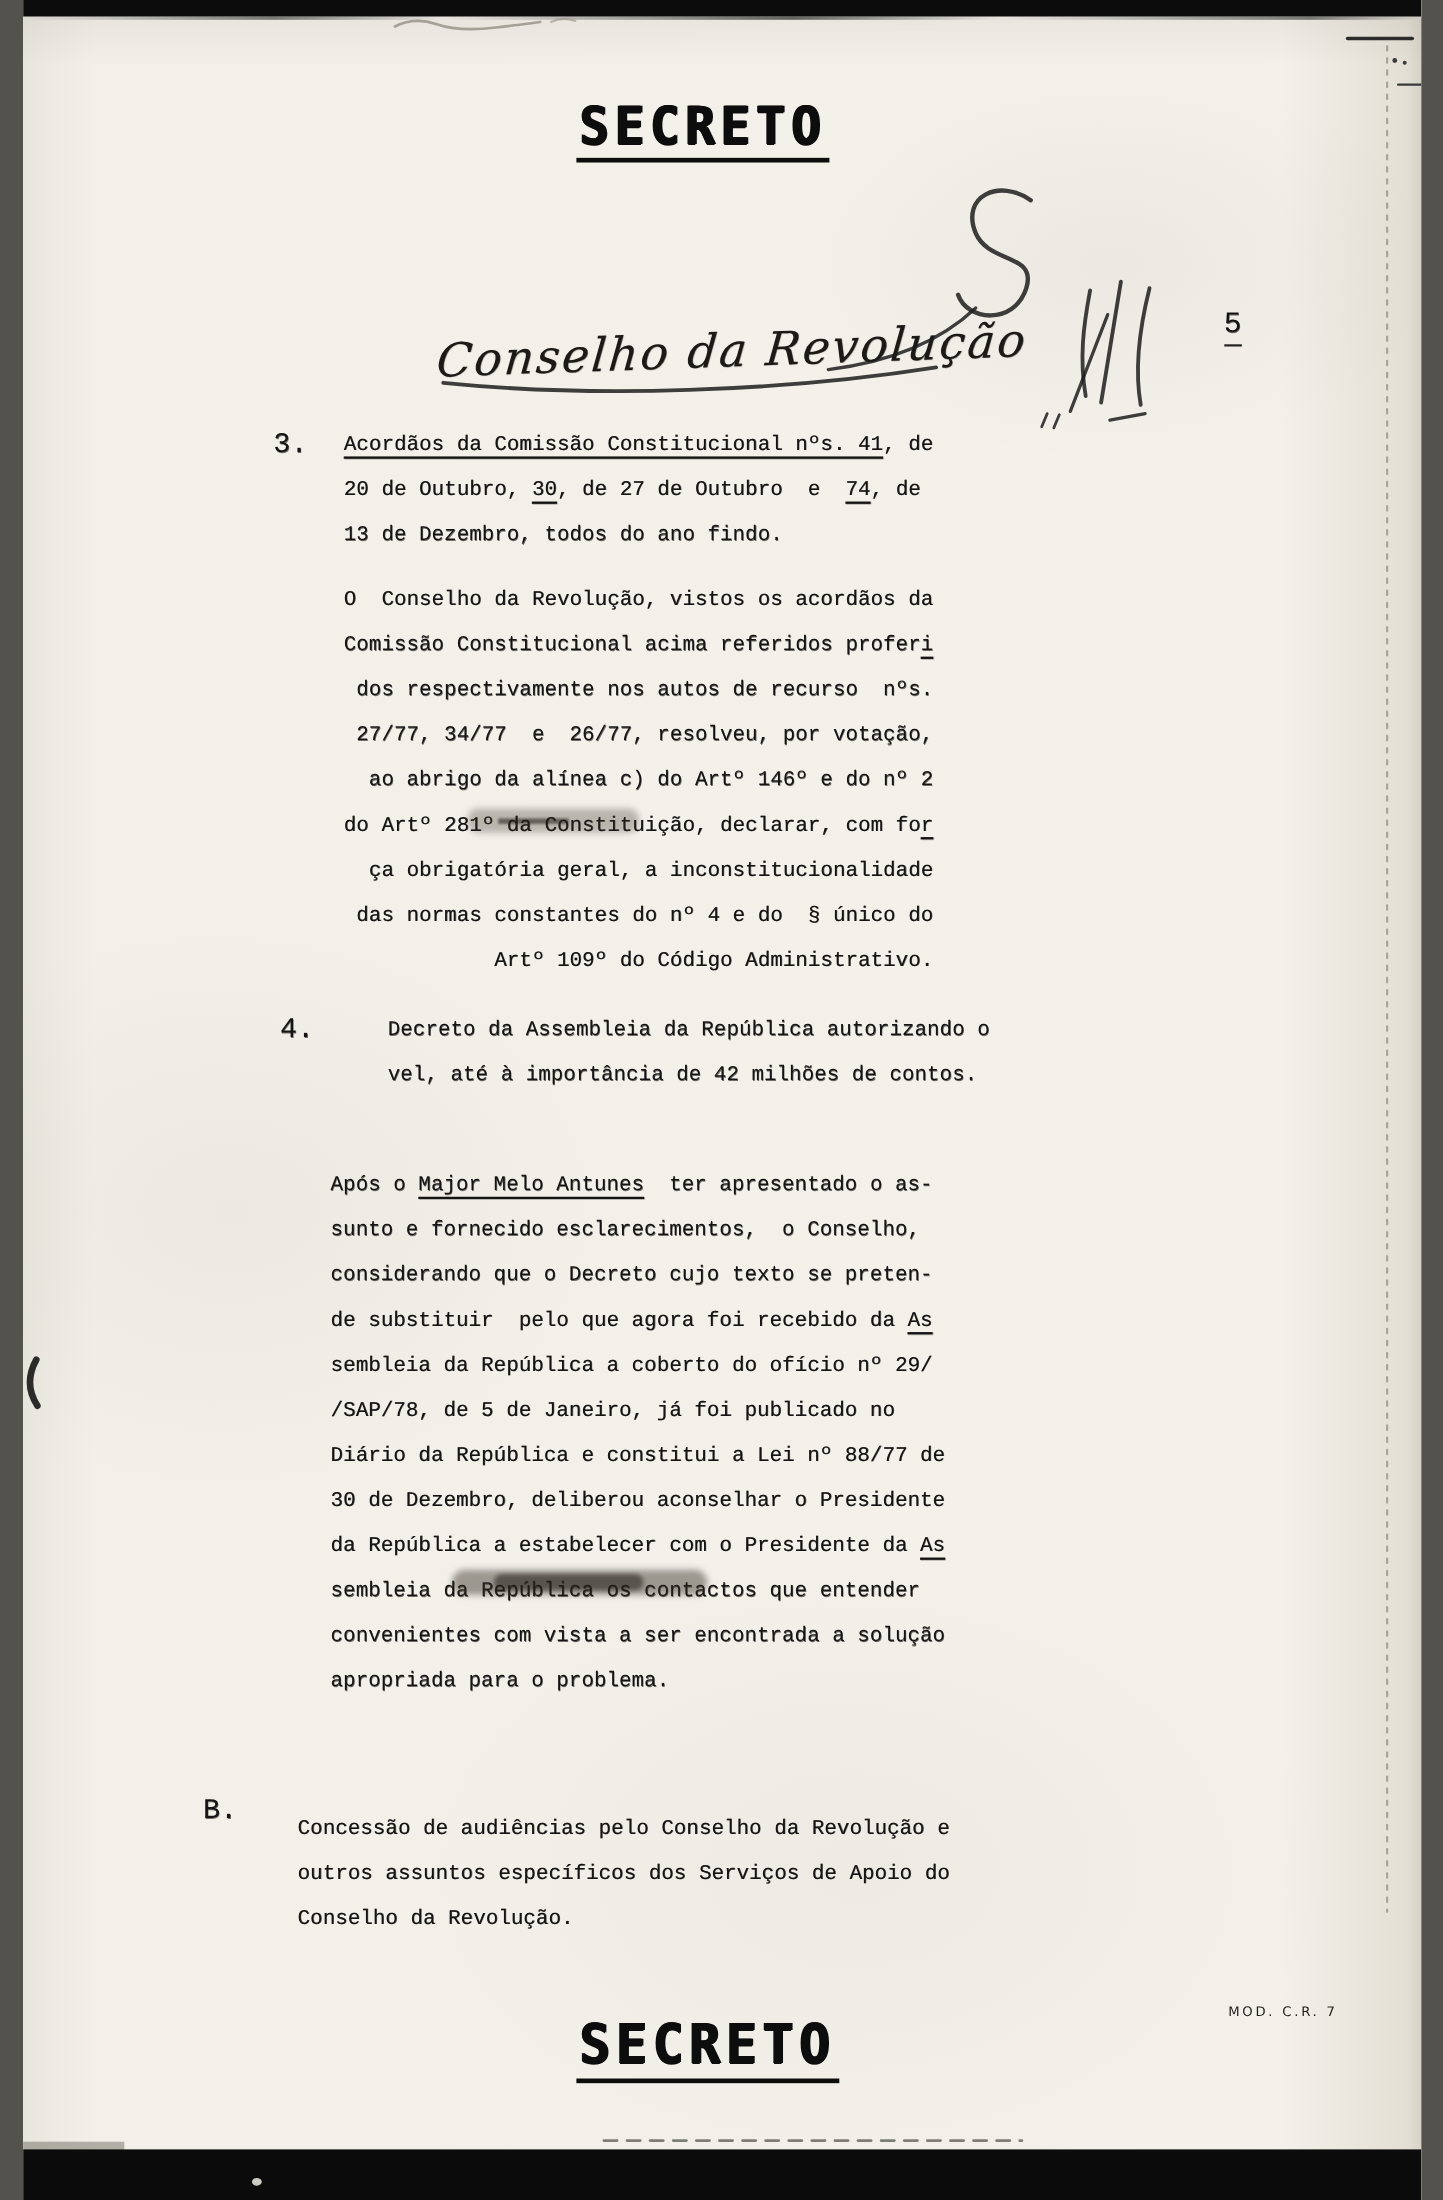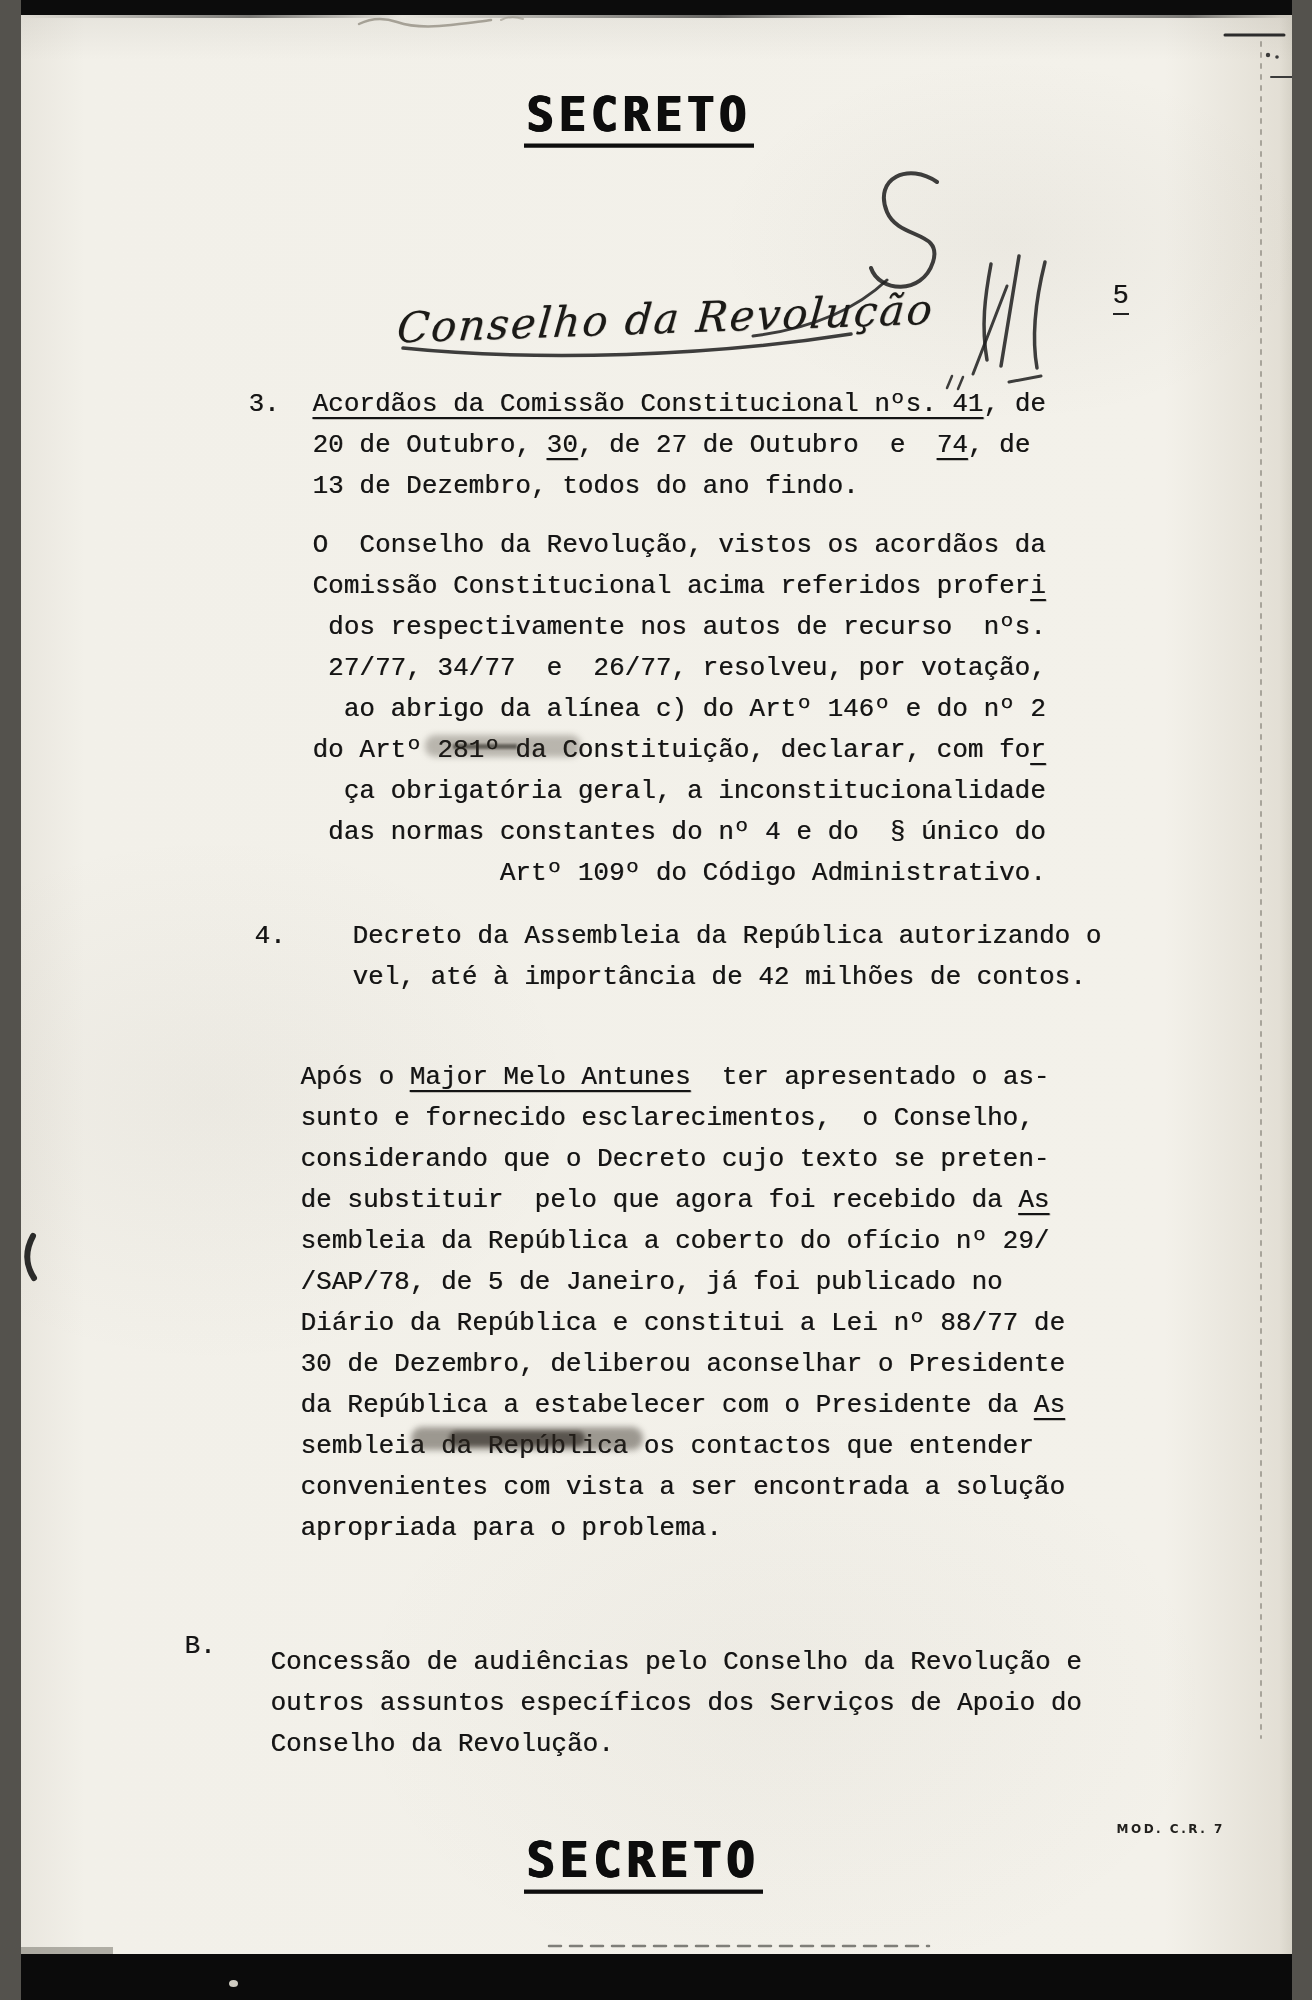--- a/index.html
+++ b/index.html
@@ -15,21 +15,21 @@
     background:
       radial-gradient(ellipse 420px 260px at 78% 12%, rgba(110,100,85,0.06), transparent 70%),
       radial-gradient(ellipse 520px 380px at 15% 55%, rgba(110,100,85,0.05), transparent 70%),
       radial-gradient(ellipse 620px 420px at 60% 85%, rgba(110,100,85,0.045), transparent 70%),
       linear-gradient(180deg, rgba(90,85,75,0.10) 0%, rgba(90,85,75,0) 3%),
       linear-gradient(90deg, #e9e6de 0%, #f2f0e9 5%, #f3f1ea 90%, #e3dfd5 99%, #d6d2c7 100%),
       #f1efe8;
   }
 
   
-  .tw { font-size: 26px; line-height: 41px; white-space: pre;
+  .tw { font-size: 19px; line-height: 41px; white-space: pre;
         text-shadow: 0.5px 0.4px 0.5px rgba(25,22,18,0.6); }
   .block { position: absolute; }
   .tw-line { white-space: pre; }
   .tw-line .u { text-decoration: underline; text-underline-offset: 6px; text-decoration-thickness: 2px; }
   .marker { position: absolute; font-size: 26px; line-height: 41px;
             text-shadow: 0.5px 0.4px 0.5px rgba(25,22,18,0.6); }
 
   
   .m3  { left: 228px; top: 384px; }
   .b3h { left: 292px; top: 384px; }
@@ -76,21 +76,21 @@
     border-bottom: 2px solid #222;
     padding-bottom: 2px;
     text-shadow: 0.5px 0.4px 0.5px rgba(25,22,18,0.6);
   }
 
   .form-code {
     position: absolute;
     left: 1096px; top: 1822px;
     font-family: "DejaVu Sans", "Liberation Sans", sans-serif;
     font-size: 12px;
-    font-weight: bold;
+    font-weight: normal;
     letter-spacing: 2.5px;
     color: #22211e;
   }
 
   
   .edge-top { position: absolute; left: 0; top: 0; width: 100%; height: 15px; background: #0c0c0c; }
   .edge-top::after { content: ""; position: absolute; left: 0; top: 15px; width: 100%; height: 3px;
                      background: linear-gradient(90deg, transparent 0%, rgba(12,12,12,0.5) 18%, transparent 30%, rgba(12,12,12,0.6) 55%, transparent 70%, rgba(12,12,12,0.5) 92%, transparent 100%); }
   .edge-bottom { position: absolute; left: 0; top: 1954px; width: 100%; height: 46px; background: #0b0b0b; }
   .speck { position: absolute; left: 208px; top: 1980px; width: 9px; height: 7px;

